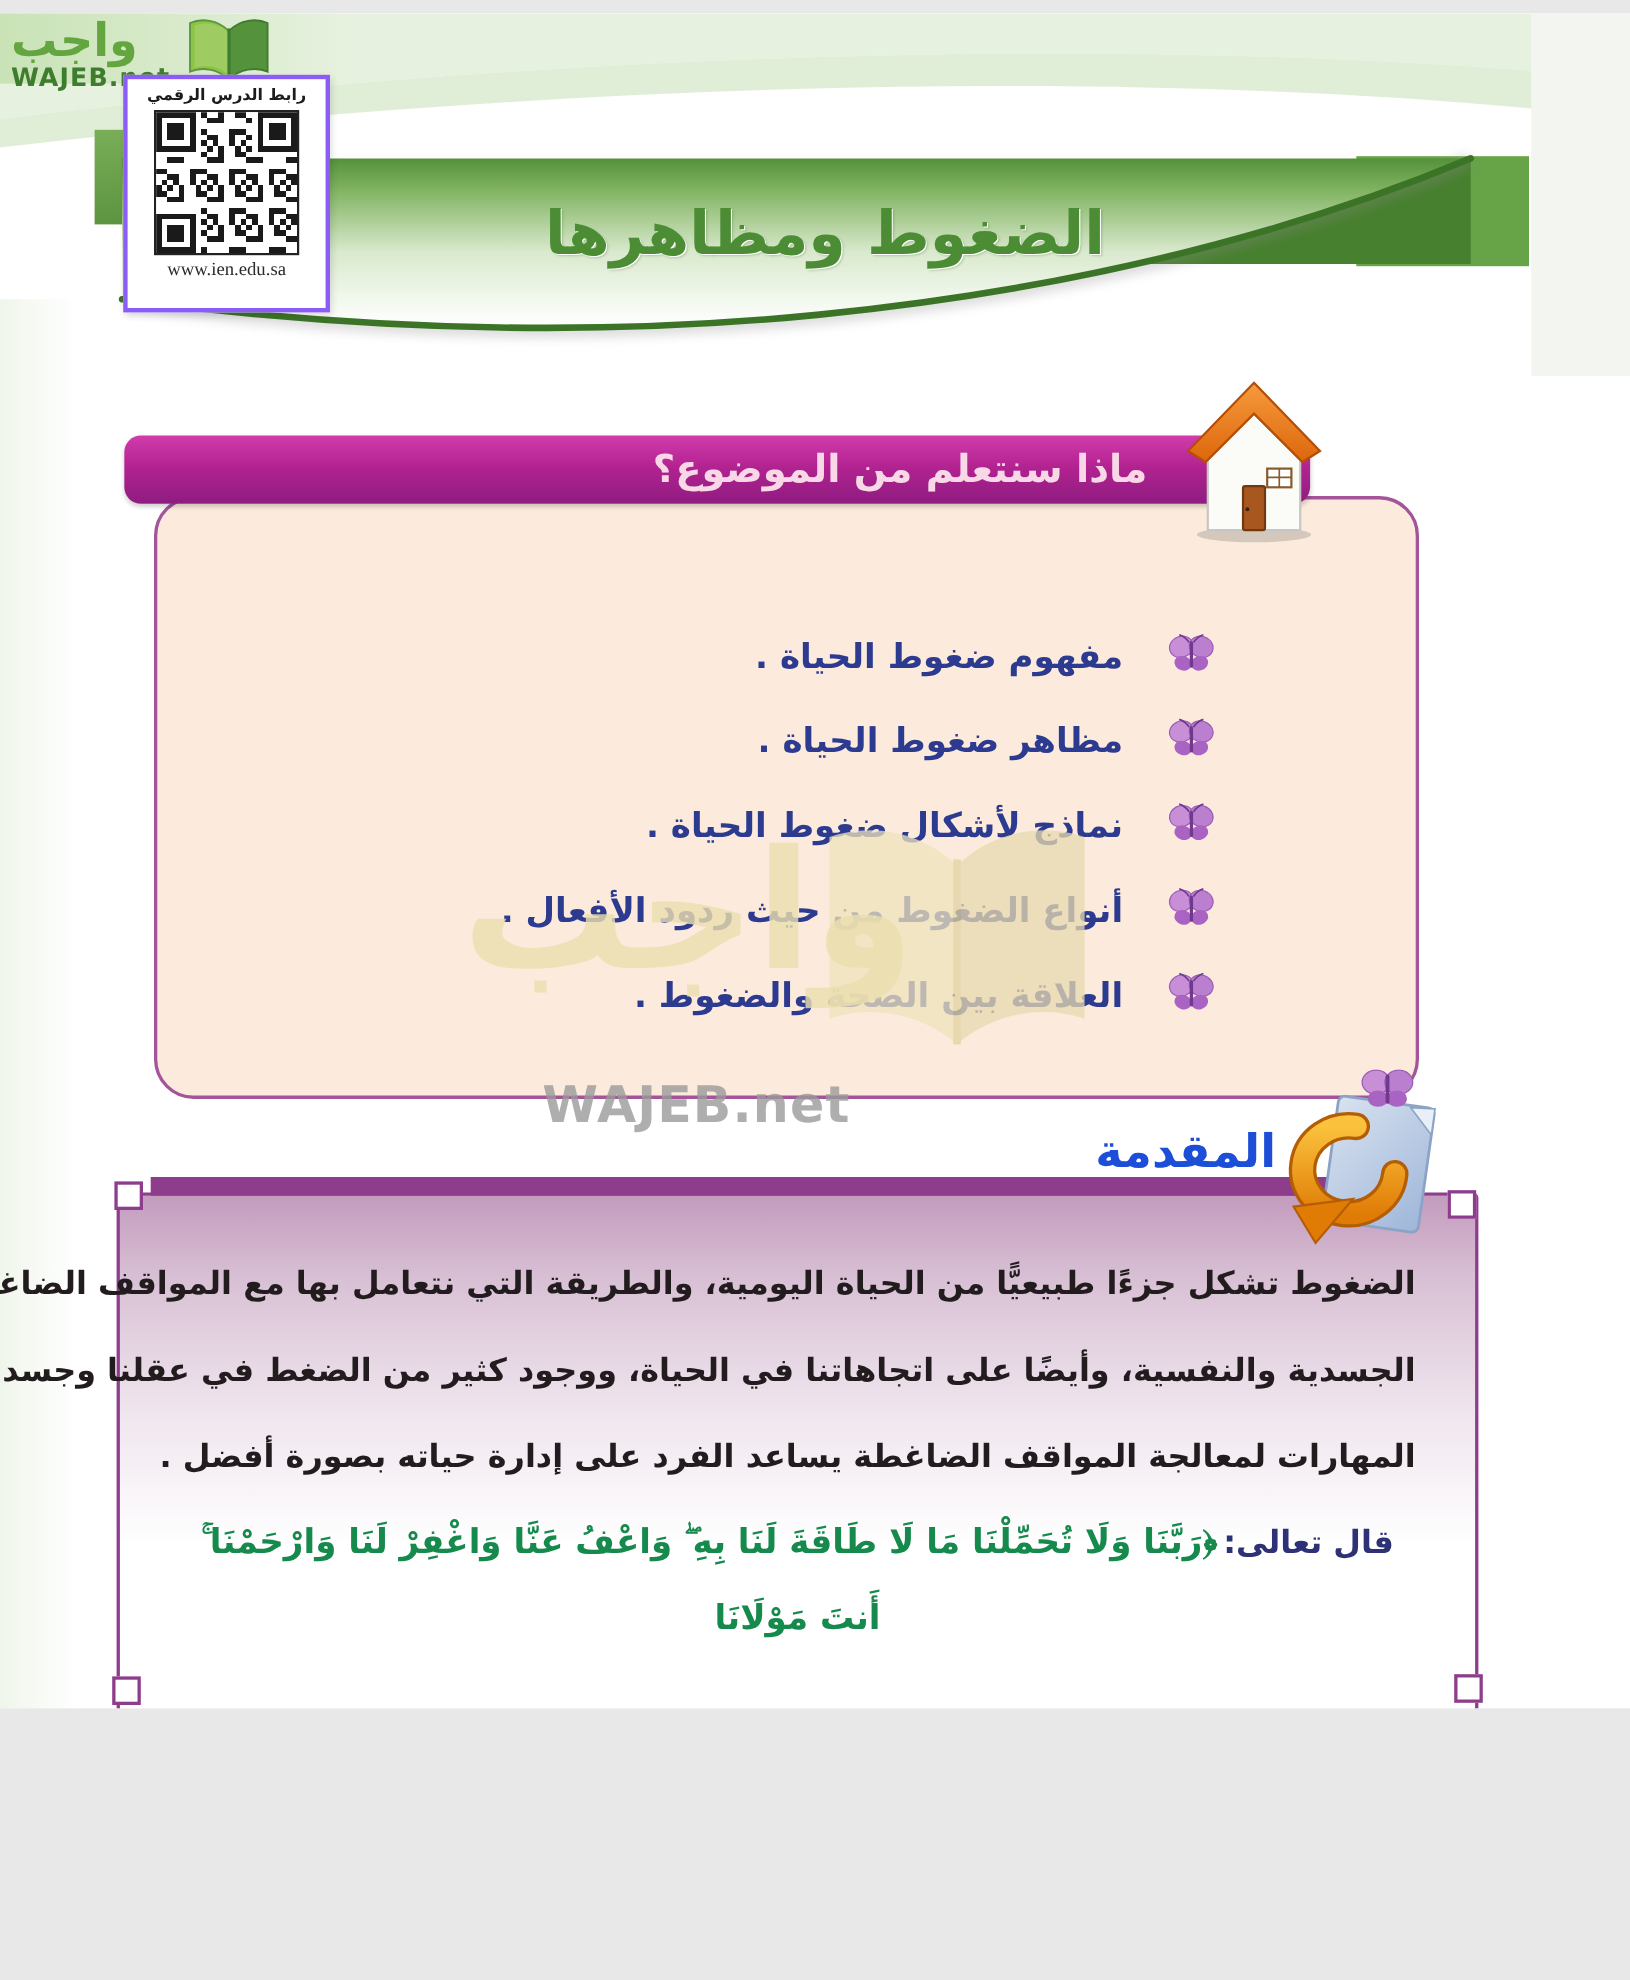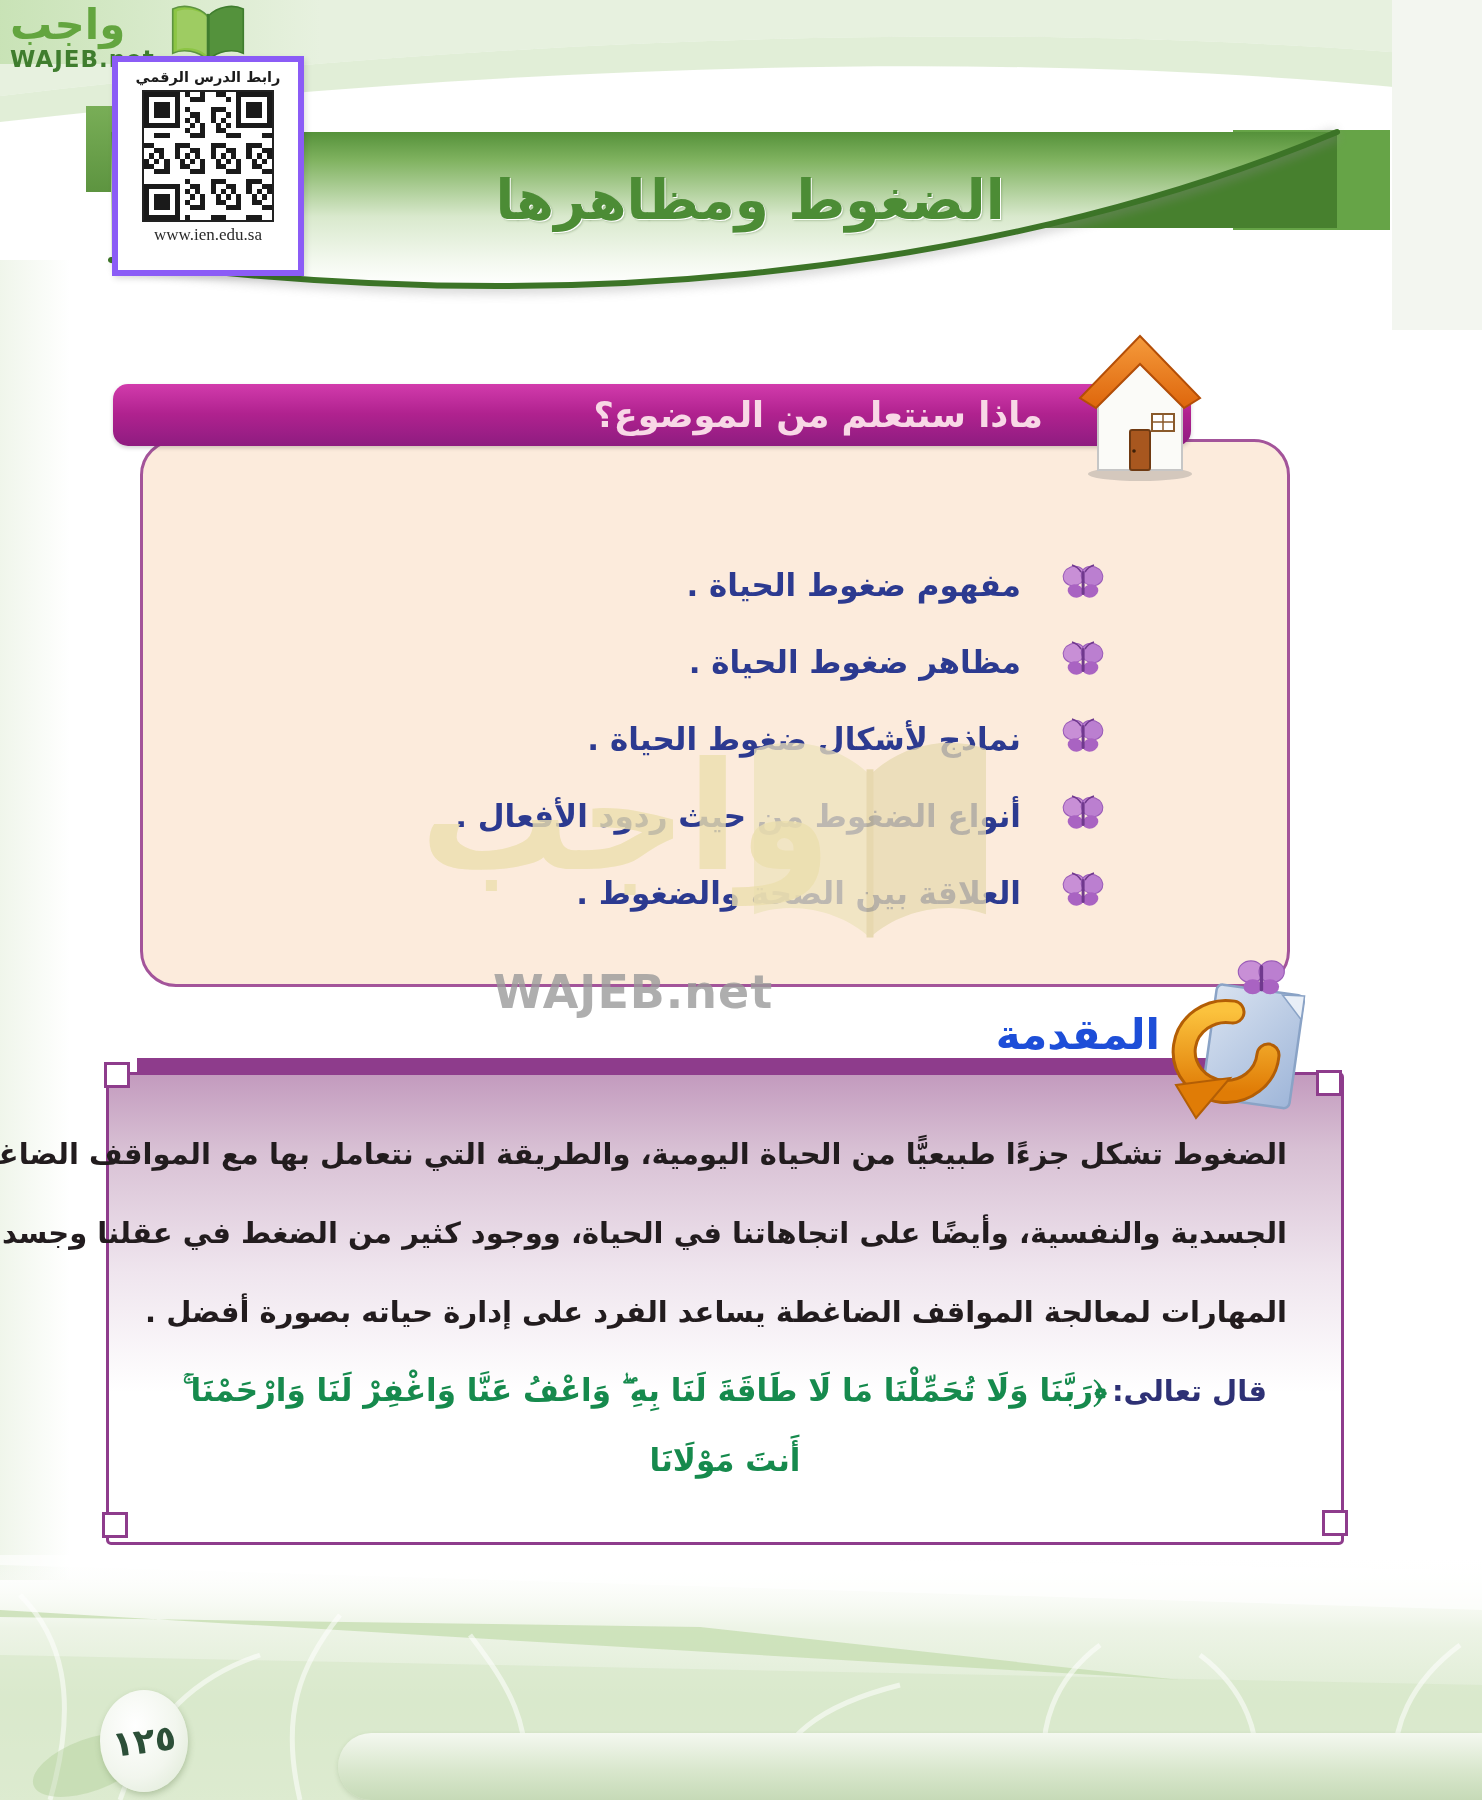--- a/index.html
+++ b/index.html
@@ -1,17 +1,17 @@
 <!DOCTYPE html>
 <html lang="ar"><head>
 <meta charset="utf-8">
 <style>
   html,body{margin:0;padding:0;background:#e8e8e8;}
   .page{
-    position:relative;width:1482px;height:1800px;margin:0 auto;
+    position:relative;width:1482px;height:1541px;margin:12px auto;
     background:#ffffff;overflow:hidden;
     font-family:"DejaVu Sans", sans-serif;
   }
   .abs{position:absolute;}
 
   
   .bg-top{left:0;top:0;width:1482px;height:160px;z-index:0;}
   .brand-band{left:0;top:0;width:320px;height:64px;z-index:1;
     background:linear-gradient(90deg,rgba(199,226,180,.95),rgba(238,246,232,0));}
   .side-strip{left:0;top:260px;width:70px;height:1320px;z-index:0;
@@ -19,21 +19,21 @@
   .tr-panel{left:1392px;top:0;width:90px;height:330px;z-index:0;background:#f3f6f0;}
 
   
   .brand{left:10px;top:4px;display:flex;align-items:flex-start;gap:10px;z-index:2;}
   .brand-text{display:flex;flex-direction:column;align-items:flex-start;line-height:1;}
   .brand-ar{font-size:42px;font-weight:bold;color:#63a53f;}
   .brand-en{font-size:23px;font-weight:bold;color:#3f7d2e;letter-spacing:1px;margin-top:2px;}
 
   
   .qr-card{left:112px;top:56px;width:180px;height:208px;background:#fff;
-    border:6px solid #8b5cf6;box-shadow:2px 3px 6px rgba(0,0,0,.12);z-index:6;text-align:center;}
+    border:4px solid #8b5cf6;box-shadow:2px 3px 6px rgba(0,0,0,.12);z-index:6;text-align:center;}
   .qr-label{font-size:14.5px;font-weight:bold;color:#1c1c1c;margin-top:7px;direction:rtl;}
   .qr-box{width:132px;height:132px;margin:5px auto 3px auto;}
   .qr-url{font-family:"Liberation Serif", serif;font-size:17px;color:#2a2a2a;}
 
   
   .left-tab{left:86px;top:106px;width:42px;height:86px;z-index:1;
     background:linear-gradient(180deg,#79ae57,#5d9440);}
   .banner-svg{left:105px;top:120px;z-index:2;}
   .banner-title{left:470px;top:168px;width:560px;text-align:center;z-index:3;
     font-size:55px;font-weight:bold;color:#4c8c35;direction:rtl;

